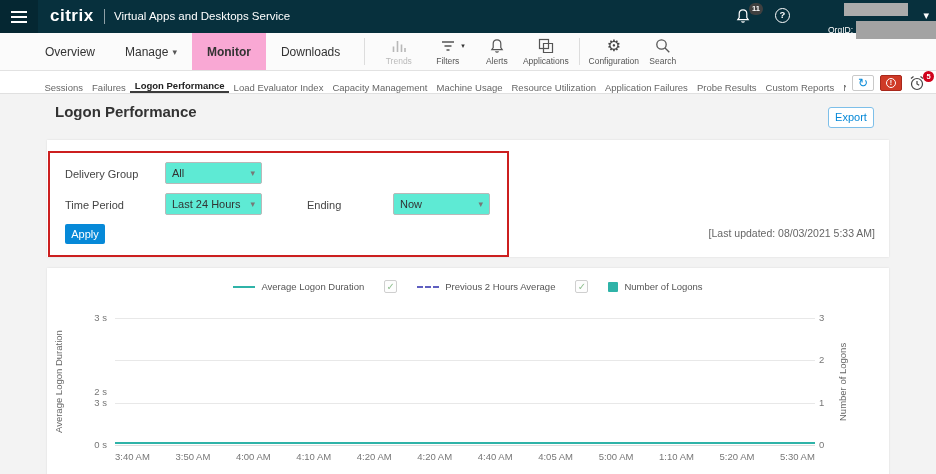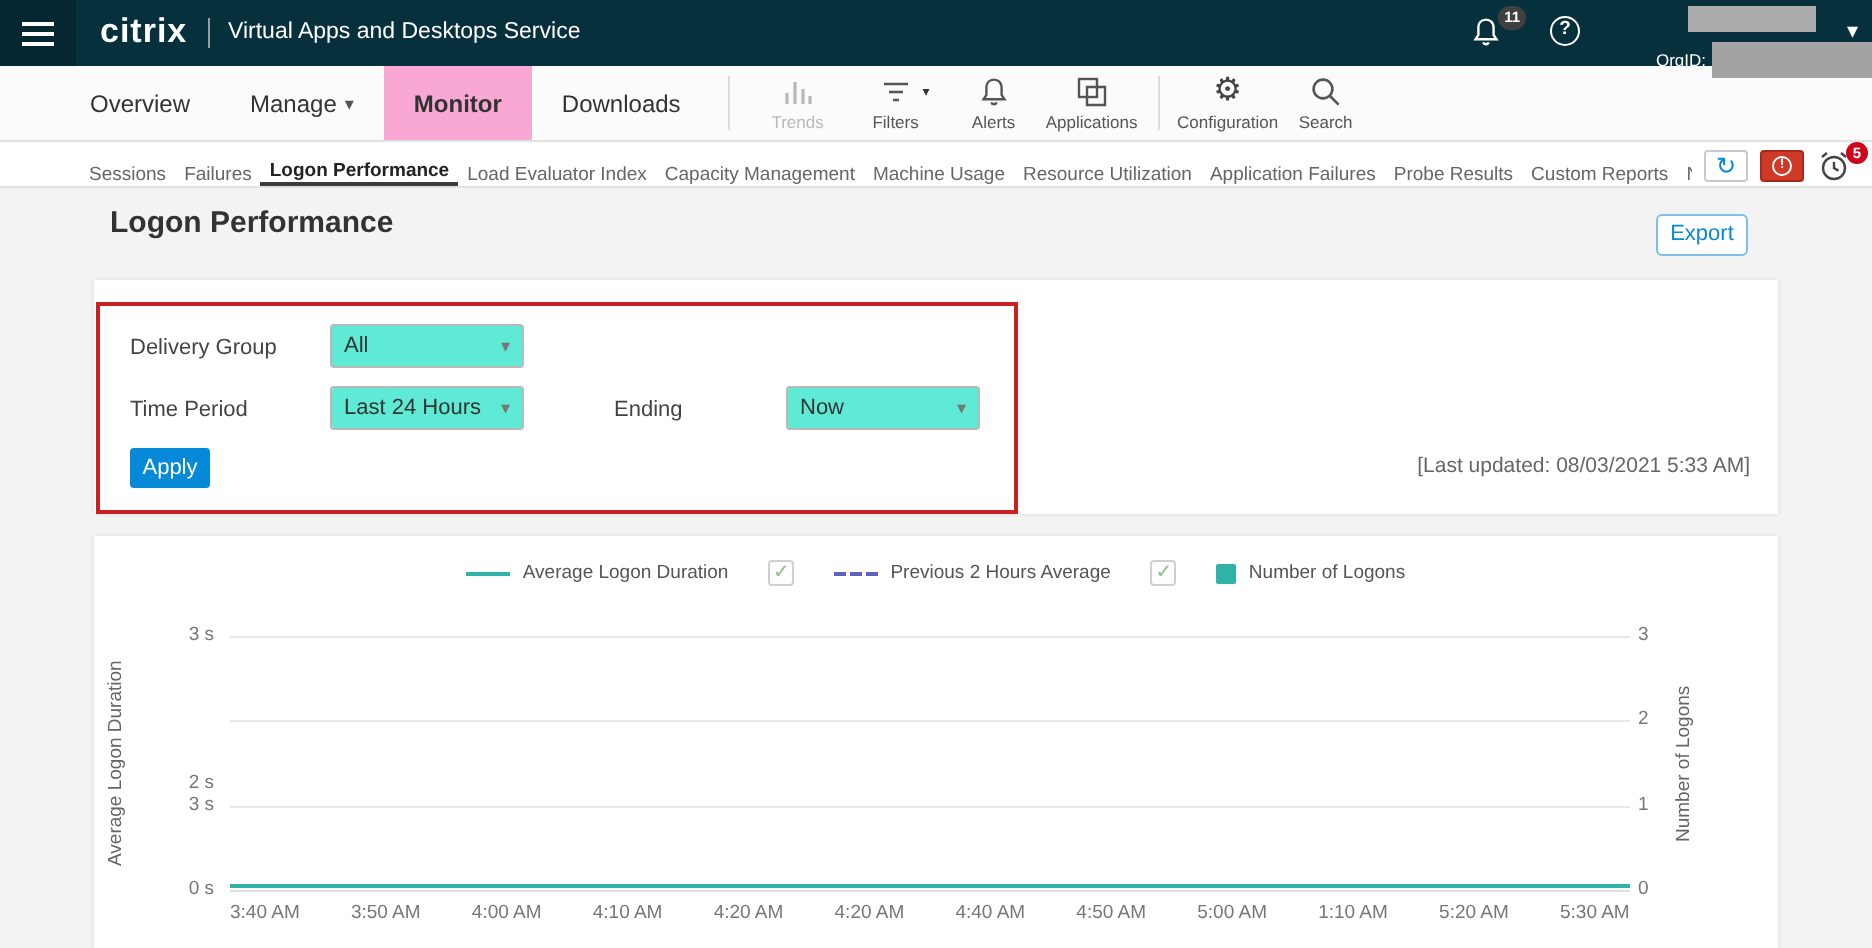--- a/index.html
+++ b/index.html
@@ -317,21 +317,21 @@
     </div>
 
     <div class="xlabels">
       <span>3:40 AM</span>
       <span>3:50 AM</span>
       <span>4:00 AM</span>
       <span>4:10 AM</span>
       <span>4:20 AM</span>
       <span>4:20 AM</span>
       <span>4:40 AM</span>
-      <span>4:50 AM</span>
+      <span>4:05 AM</span>
       <span>5:00 AM</span>
       <span>1:10 AM</span>
       <span>5:20 AM</span>
       <span>5:30 AM</span>
     </div>
   </section>
 
 </div>
 
 </body></html>

